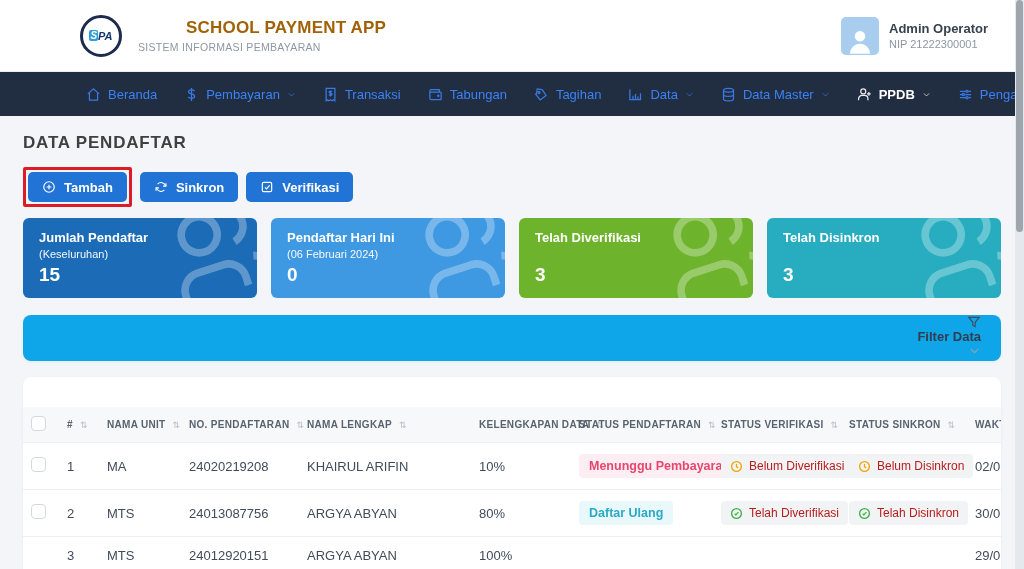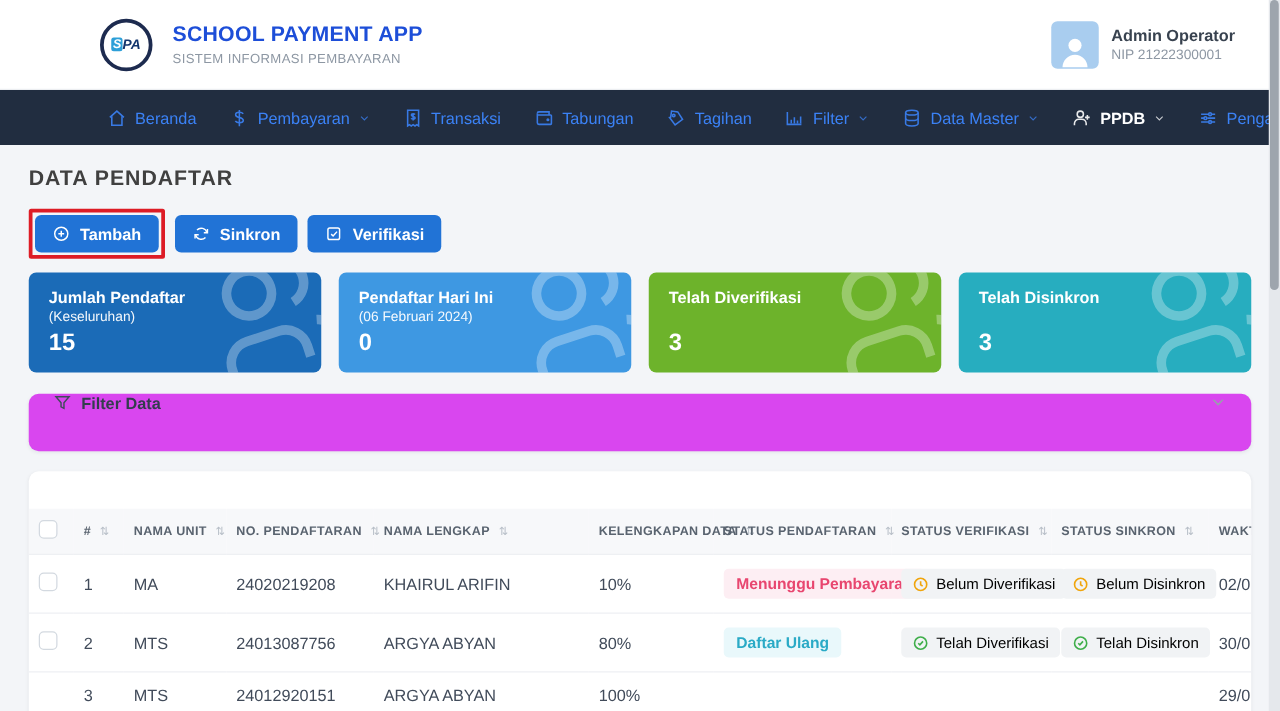--- a/index.html
+++ b/index.html
@@ -18,21 +18,21 @@
     padding:0 36px 0 80px; border-bottom:1px solid #eceef1;
   }
   .logo-badge {
     width:42px; height:42px; border-radius:50%;
     border:3px solid #1d2b4f; background:#fff;
     display:flex; align-items:center; justify-content:center;
     font-size:11px; font-weight:700; font-style:italic; color:#14366e;
   }
   .logo-badge b { background:#2d9fd8; color:#fff; padding:0 1px; border-radius:2px; font-size:10px; }
   .brand { margin-left:16px; }
-  .brand-title { font-size:17px; font-weight:700; color:#1d4ed8; letter-spacing:.2px; }
+  .brand-title { font-size:17px; font-weight:700; color:#a16207; letter-spacing:.2px;margin-left:48px; }
   .brand-sub { font-size:10.5px; color:#8d97a3; margin-top:3px; letter-spacing:.3px; }
   .header-user { margin-left:auto; display:flex; align-items:center; gap:10px; }
   .avatar {
     width:38px; height:38px; border-radius:5px; background:#a9cdef;
     display:flex; align-items:flex-end; justify-content:center; overflow:hidden;
   }
   .user-name { font-size:13px; font-weight:700; color:#38424f; }
   .user-nip { font-size:11px; color:#8d97a3; margin-top:2px; }
 
   
@@ -76,23 +76,24 @@
   .stat-sub { font-size:11px; margin-top:3px; opacity:.95; min-height:5px; }
   .stat-value { font-size:19px; font-weight:700; margin-top:auto; }
   .card-bg-icon { position:absolute; right:-16px; top:-20px; transform:rotate(-18deg); opacity:.3; }
   .card-1 { background:#1b6bb7; }
   .card-2 { background:#3e98e2; }
   .card-3 { background:#6db32b; }
   .card-4 { background:#27adbf; }
 
   
   .filter-card {
-    margin-top:17px; background:#d946ef; border-radius:8px; height:46px;
-    display:flex; align-items:flex-start; padding:0 20px;
+    margin-top:17px; background:#0ea5e9; border-radius:8px; height:46px;
+    display:flex; align-items:flex-end; padding:0 20px;
     box-shadow:0 1px 3px rgba(16,24,40,.06);
+    flex-direction:column;
   }
   .filter-label { font-size:13px; font-weight:700; color:#323d4d; margin-left:8px; }
   .filter-chev { margin-left:auto; color:#98a1ab; }
 
   
   .table-card {
     margin-top:16px; background:#fff; border-radius:8px; padding-top:16px;
     box-shadow:0 1px 3px rgba(16,24,40,.06); height:300px; overflow:hidden;
   }
   .table-toolbar { display:flex; align-items:center; padding:0 16px; }
@@ -118,21 +119,21 @@
     color:#414b5a; white-space:nowrap; vertical-align:middle;
   }
   .cb {
     width:15px; height:15px; border:1.5px solid #d3d9e0; border-radius:4px;
     background:#fff; display:inline-block; cursor:pointer;
   }
   .badge-status { font-weight:700; font-size:12.5px; padding:5px 10px; border-radius:4px; display:inline-block; }
   .bs-danger { color:#e8466f; background:#fdeef3; }
   .bs-info { color:#2aaac6; background:#e9f8fb; }
   .badge-gray {
-    background:#f1f3f5; color:#000000; font-size:12px; padding:5px 9px;
+    background:#f1f3f5; color:#b91c1c; font-size:12px; padding:5px 9px;
     border-radius:4px; display:inline-flex; align-items:center; gap:6px;
   }
   .ic-pending { color:#f0a50c; }
   .ic-done { color:#3fae4a; }
 
   
   .scrollbar-track { position:absolute; right:0; top:0; width:9px; height:569px; background:#e5e8ec; }
   .scrollbar-thumb { position:absolute; right:1px; top:0; width:7px; height:232px; background:#9ea5ad; border-radius:4px; }
 </style>
 </head>
@@ -196,21 +197,21 @@
         <path d="M2.6 12.6L11 21l8.4-8.4L12 4H4v8z" transform="rotate(8 12 12)"></path>
         <circle cx="8" cy="8.6" r="1.6"></circle>
       </svg>
     <span>Tagihan</span>
   </div>
   <div class="nav-item">
     <svg class="nicon" width="15" height="15" viewBox="0 0 24 24" fill="none" stroke="currentColor" stroke-width="2">
         <path d="M3 4v16h18"></path>
         <path d="M8 19v-5M12 19v-8M16 19v-4M20 19v-9"></path>
       </svg>
-    <span>Filter</span>
+    <span>Data</span>
     <svg class="chev" width="9" height="9" viewBox="0 0 24 24" fill="none" stroke="currentColor" stroke-width="2.4">
         <path d="M5 9l7 7 7-7"></path>
       </svg>
   </div>
   <div class="nav-item">
     <svg class="nicon" width="15" height="15" viewBox="0 0 24 24" fill="none" stroke="currentColor" stroke-width="2">
         <ellipse cx="12" cy="5" rx="8" ry="3"></ellipse>
         <path d="M4 5v7c0 1.7 3.6 3 8 3s8-1.3 8-3V5"></path>
         <path d="M4 12v7c0 1.7 3.6 3 8 3s8-1.3 8-3v-7"></path>
       </svg>

